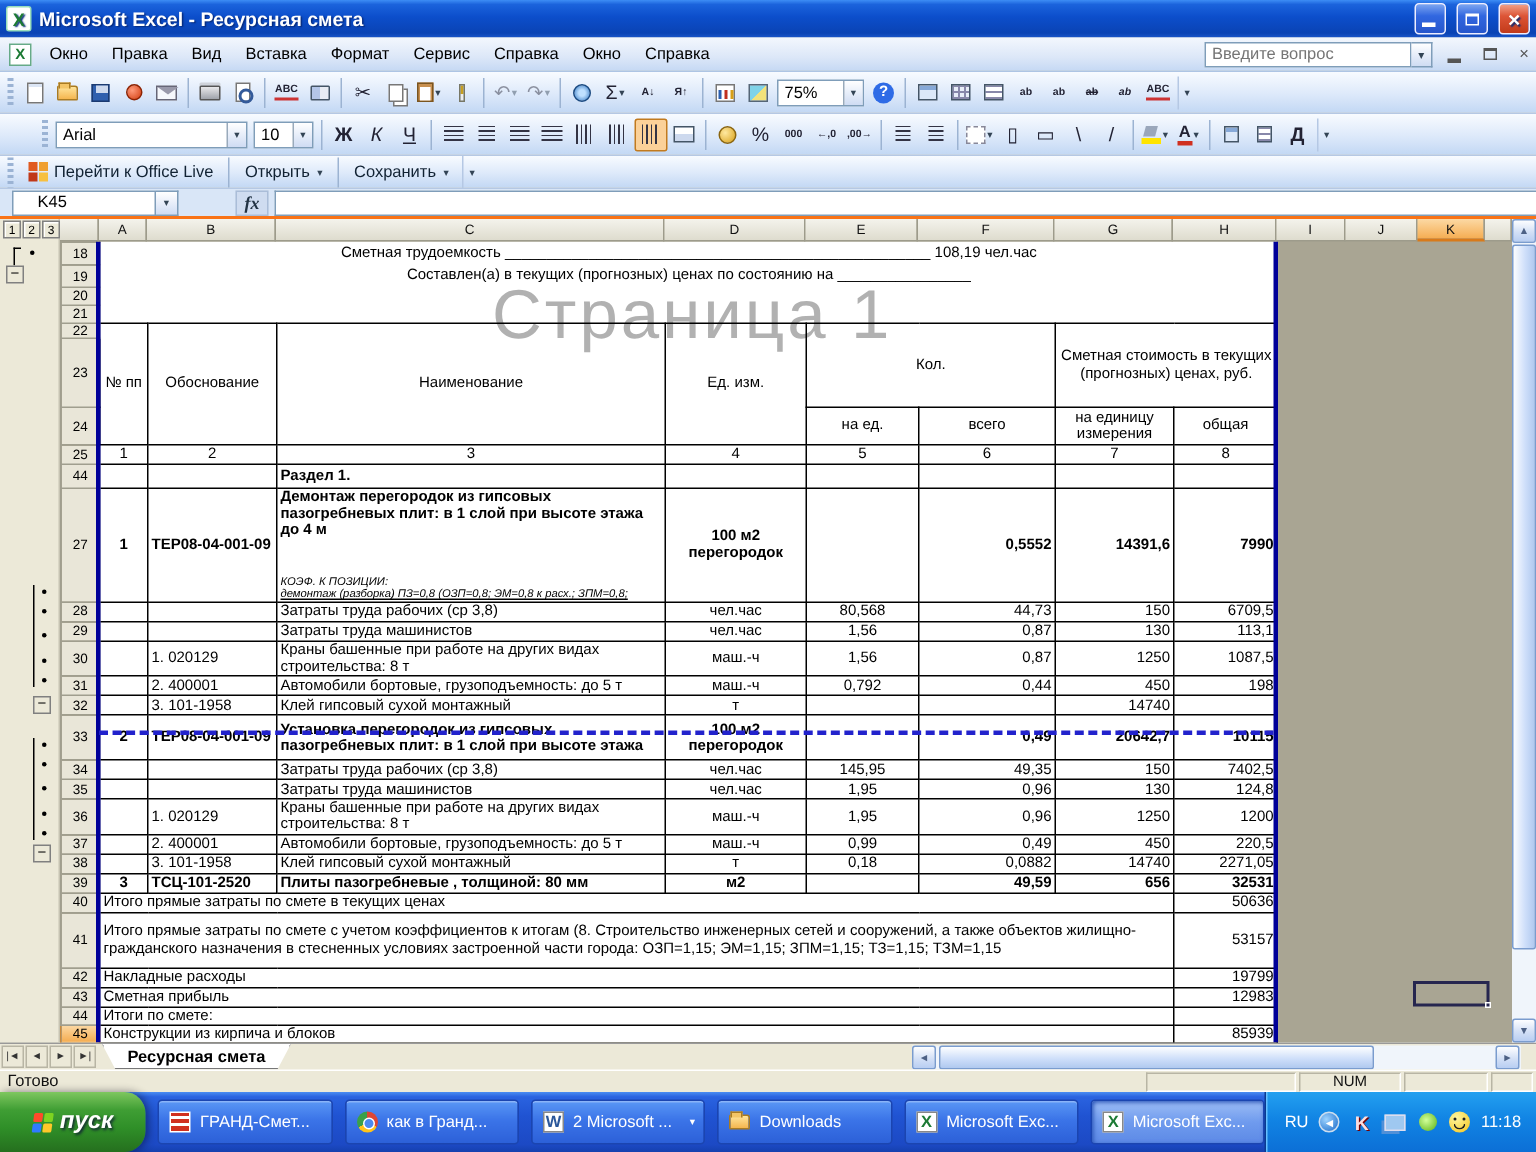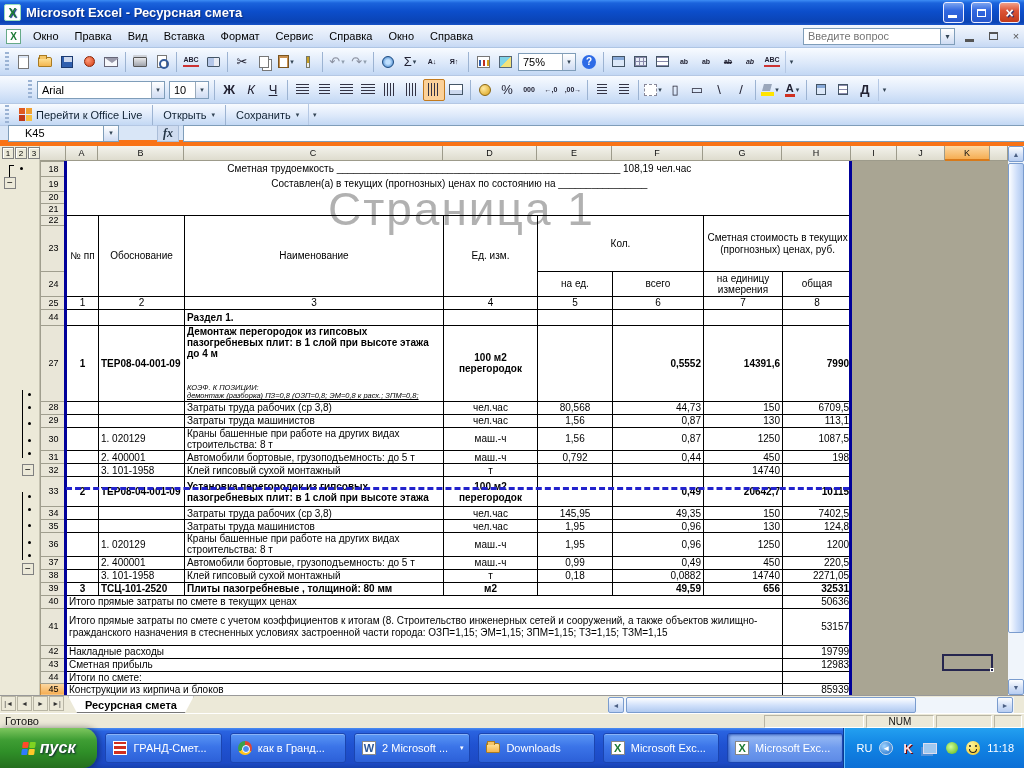--- a/index.html
+++ b/index.html
@@ -90,21 +90,21 @@
   .fillic:before{content:"";position:absolute;left:2px;top:0;width:8px;height:7px;background:#9aa7bb;transform:skewX(-15deg);}
   .fontAic{font-size:11px;font-weight:bold;border-bottom:3px solid #d03020;line-height:1;padding:0 1px;}
   .olive-ic{width:13px;height:13px;display:grid;grid-template-columns:6px 6px;grid-template-rows:6px 6px;gap:1px;}
   .olive-ic span{background:#e05a20;}
   .olive-ic span:nth-child(2){background:#f0a030;}
   .olive-ic span:nth-child(3){background:#c03818;}
   .olive-ic span:nth-child(4){background:#f7c040;}
   .tb3 .tbtn{display:flex;align-items:center;gap:4px;padding:2px 7px;font-size:11px;color:#123;}
 
   
-  .fbar{position:absolute;left:0;top:126px;width:1024px;height:20px;background:#d9e6f7;border-bottom:6px solid #f97316;
+  .fbar{position:absolute;left:0;top:126px;width:1024px;height:20px;background:#d9e6f7;border-bottom:2px solid #f97316;
     display:flex;align-items:center;font-size:11px;}
   .namebox{width:96px;height:17px;background:#fff;border:1px solid #7f9db9;margin-left:8px;display:flex;align-items:center;padding-left:16px;}
   .namedd{width:15px;height:17px;background:linear-gradient(180deg,#fff,#cfdcf3);border:1px solid #7f9db9;border-left:none;
     display:flex;align-items:center;justify-content:center;font-size:7px;color:#345;}
   .fxbtn{margin-left:38px;font-family:"Liberation Serif",serif;font-style:italic;font-weight:bold;font-size:12px;color:#234;
     width:22px;height:17px;display:flex;align-items:center;justify-content:center;background:#cfdcf0;border:1px solid #aabdd8;}
   .finput{flex:1;height:17px;background:#fff;border:1px solid #7f9db9;border-right:none;margin-left:4px;}
 
   
   .sheet{position:absolute;left:0;top:146px;width:1008px;height:549px;background:#a9a593;overflow:hidden;}
@@ -145,21 +145,21 @@
   .vscroll{position:absolute;left:1008px;top:146px;width:16px;height:549px;background:#f0f5fb;z-index:6;}
   .sbtn{position:absolute;left:0;width:16px;height:16px;background:linear-gradient(180deg,#fdfeff,#d3e0f6 55%,#b8cef2);
     border:1px solid #7a9cce;border-radius:2px;color:#4d6185;font-size:7px;display:flex;align-items:center;justify-content:center;}
   .vthumb{position:absolute;left:0;top:17px;width:16px;height:470px;background:linear-gradient(90deg,#fdfeff,#cfdffa 55%,#b0c9ef);
     border:1px solid #7a9cce;border-radius:2px;}
   .hscroll{position:absolute;left:608px;top:1px;width:406px;height:16px;background:#f0f5fb;}
   .hthumb{position:absolute;left:18px;top:0;width:290px;height:16px;background:linear-gradient(180deg,#fdfeff,#cfdffa 55%,#b0c9ef);
     border:1px solid #7a9cce;border-radius:2px;display:flex;align-items:center;justify-content:center;color:#8aa4cc;font-size:7px;letter-spacing:1px;}
 
   
-  .tabrow{position:absolute;left:0;top:695px;width:1024px;height:18px;background:#ece9d8;border-top:1px solid #999;display:flex;align-items:flex-start;}
+  .tabrow{position:absolute;left:0;top:695px;width:1024px;height:18px;background:#ece9d8;border-top:1px solid #999;display:flex;align-items:center;}
   .tnav{width:15px;height:15px;margin-left:1px;background:#ece9d8;border:1px solid #b8b5a4;font-size:7px;color:#333;
     display:flex;align-items:center;justify-content:center;}
   .sheettab{margin-left:4px;background:#fff;border:1px solid #777;border-top:1px solid #fff;font-size:11px;font-weight:bold;
     padding:0 16px;height:17px;display:flex;align-items:center;clip-path:polygon(0 0,100% 0,calc(100% - 9px) 100%,9px 100%);}
   .statusbar{position:absolute;left:0;top:713px;width:1024px;height:15px;background:#ece9d8;border-top:1px solid #fff;
     font-size:11px;display:flex;align-items:center;color:#111;}
   .st-ready{padding-left:5px;flex:1;}
   .st-seg{height:13px;border:1px solid #b8b5a4;border-right-color:#fff;border-bottom-color:#fff;margin-right:2px;
     display:flex;align-items:center;justify-content:center;font-size:10px;}
   .seg-a{width:100px;} .seg-num{width:68px;} .seg-b{width:56px;}

